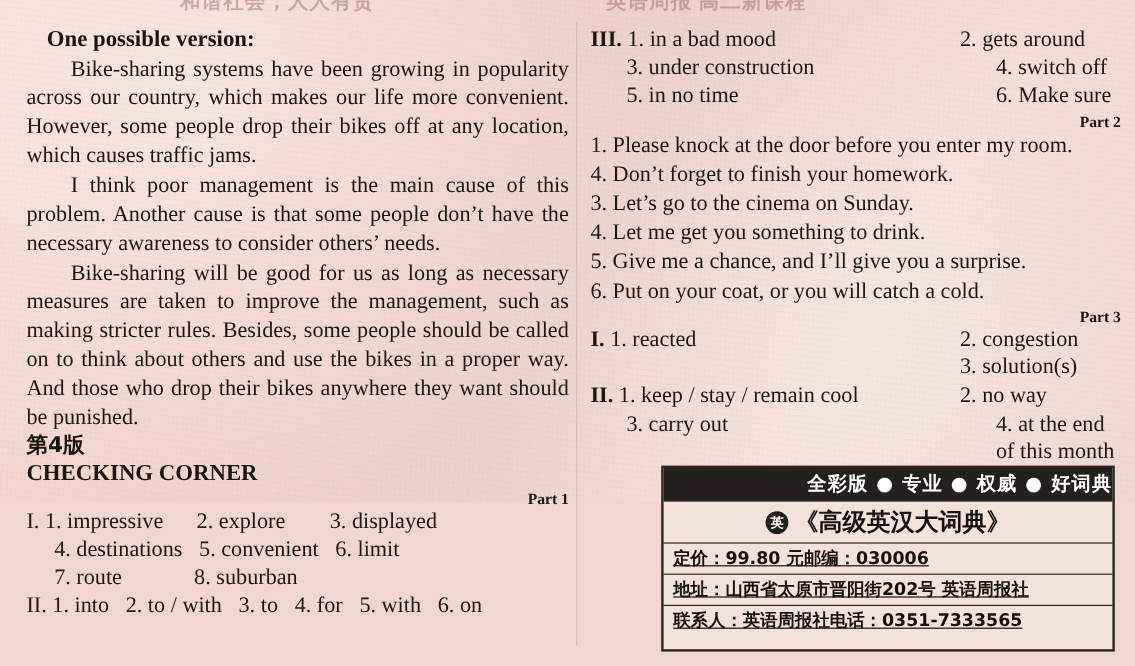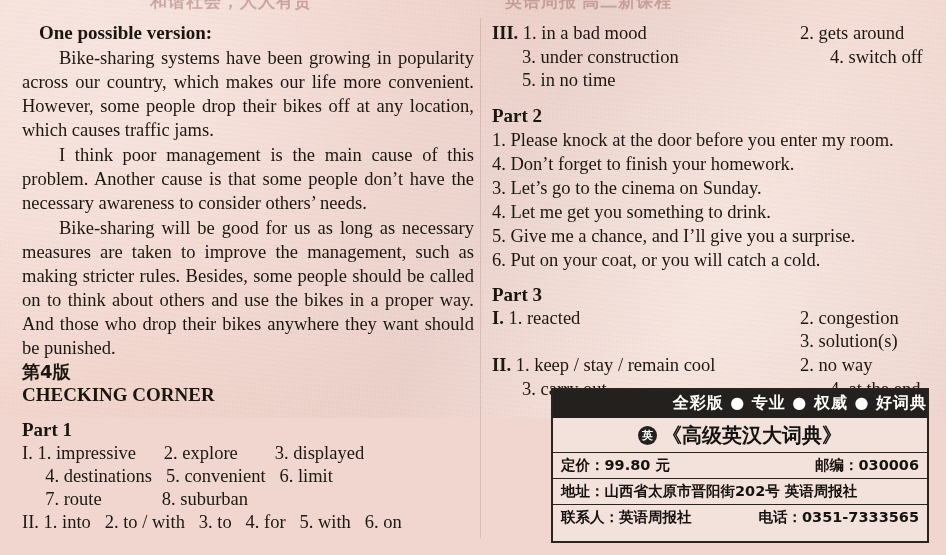--- a/index.html
+++ b/index.html
@@ -114,24 +114,25 @@
     display: flex;
     width: 100%;
     gap: 36px;
   }
   .r-grid .c1 { width: 272px; flex: 0 0 272px; }
   .r-grid .c2 { flex: 1 1 auto; }
   .r-indent { padding-left: 30px; }
 
   .part-head {
     font-weight: bold;
-    font-size: 19px;
+    font-size: 13px;
     color: #1b1510;
     line-height: 1.25;
-    margin: 11px 0 0 0;
+    margin: 1px 0 0 0;
+    text-align: right;
   }
   .num-item {
     font-size: 18.5px;
     line-height: 1.30;
     color: #1d1712;
     text-align: justify;
   }
 
   
   .ad {
@@ -179,23 +180,24 @@
     font-family: "DejaVu Sans", sans-serif;
   }
   .ad-row {
     font-family: "DejaVu Sans", sans-serif;
     font-size: 14.5px;
     font-weight: bold;
     color: #16120f;
     padding: 3px 8px;
     border-top: 1.5px solid #2b2320;
     display: flex;
-    justify-content: space-between;
+    justify-content: flex-start;
     align-items: center;
     white-space: nowrap;
+    text-decoration: underline;
   }
   .ad-row.single { display: block; }
   .ad-row .seg-l { }
   .ad-row .seg-r { }
 </style>
 </head>
 <body>
 
 <div class="page">
   <div class="grain"></div>
@@ -230,20 +232,21 @@
         <span>1. in a bad mood</span>
       </div>
       <div class="c2 r-line">2. gets around</div>
     </div>
     <div class="r-grid">
       <div class="c1 r-line r-indent">3. under construction</div>
       <div class="c2 r-line">4. switch off</div>
     </div>
     <div class="r-grid">
       <div class="c1 r-line r-indent">5. in no time</div>
+      <div class="c2 r-line">6. Make sure</div>
     </div>
 
     <div class="part-head">Part 2</div>
     <div class="num-item">1. Please knock at the door before you enter my room.</div>
     <div class="num-item">4. Don’t forget to finish your homework.</div>
     <div class="num-item">3. Let’s go to the cinema on Sunday.</div>
     <div class="num-item">4. Let me get you something to drink.</div>
     <div class="num-item">5. Give me a chance, and I’ll give you a surprise.</div>
     <div class="num-item">6. Put on your coat, or you will catch a cold.</div>
 

